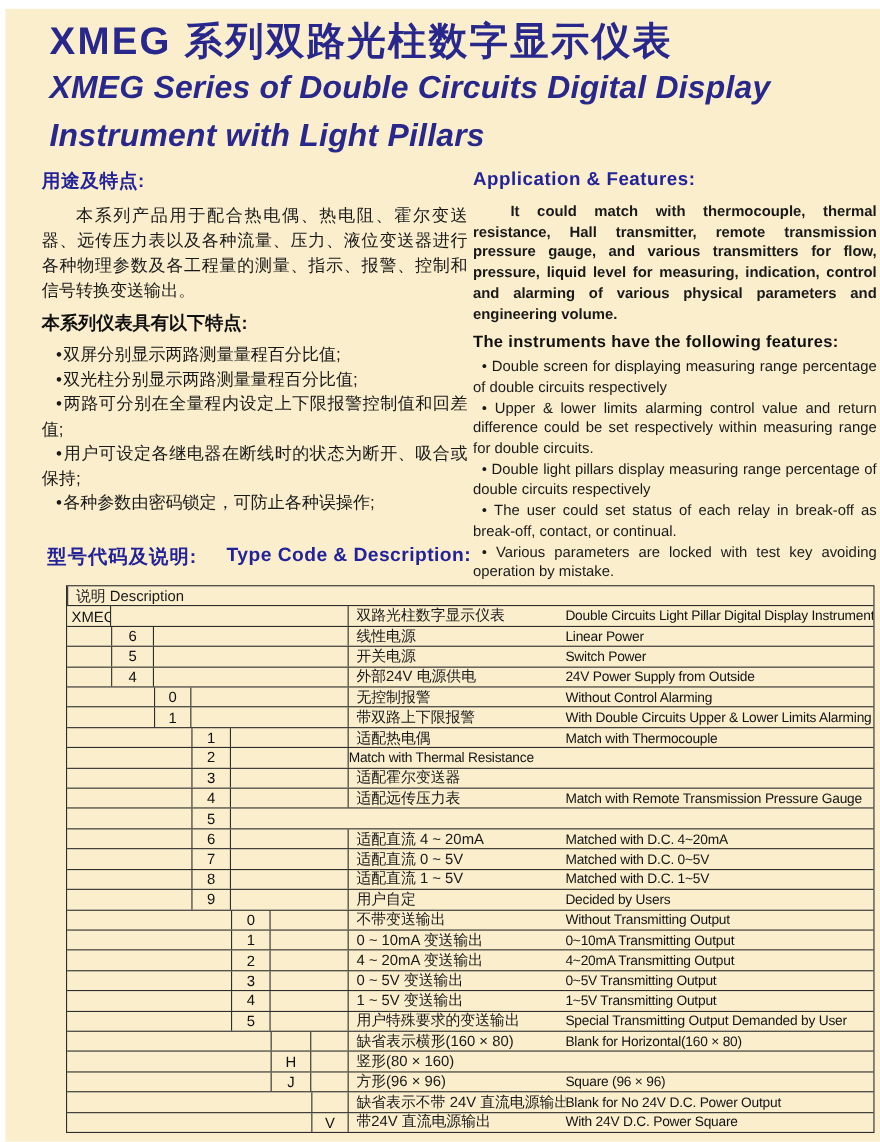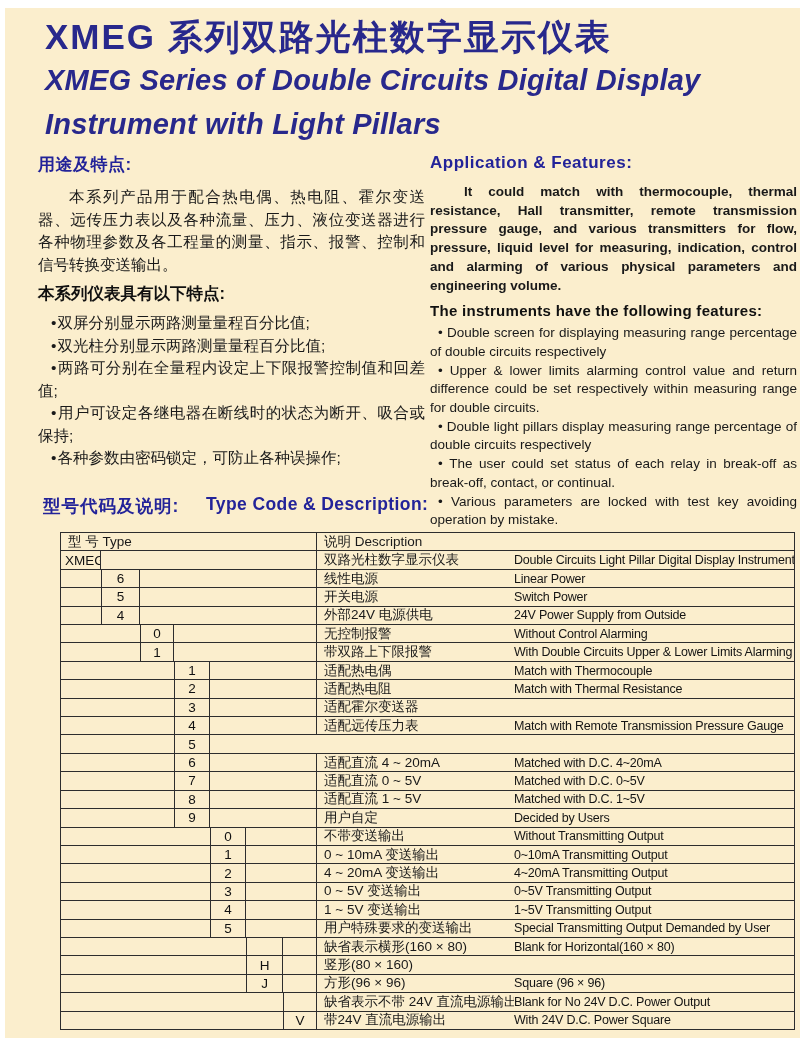--- a/index.html
+++ b/index.html
@@ -109,21 +109,20 @@
       </div>
   </div>
 
   <div class="type-heading">
     <span class="th-cn">型号代码及说明:</span>
     <span class="th-en">Type Code &amp; Description:</span>
   </div>
 
   <div class="tcode" id="tcode">
     <div class="trow">
-      <div class="type-head">型 号 Type</div>
       <div class="desc desc-head">说明 Description</div>
     </div>
   <div class="trow">
         <div class="cell active first" style="width: 40px;">XMEG</div>
         <div class="cell" style="width: 39px;"></div>
         <div class="cell" style="width: 34px;"></div>
         <div class="cell" style="width: 36px;"></div>
         <div class="cell" style="width: 36px;"></div>
         <div class="cell" style="width: 37px;"></div>
         <div class="cell" style="width: 33px;"></div>
@@ -212,21 +211,20 @@
       </div>
       <div class="trow">
         <div class="cell" style="width: 40px;"></div>
         <div class="cell" style="width: 39px;"></div>
         <div class="cell" style="width: 34px;"></div>
         <div class="cell active" style="width: 36px;">2</div>
         <div class="cell" style="width: 36px;"></div>
         <div class="cell" style="width: 37px;"></div>
         <div class="cell" style="width: 33px;"></div>
         <div class="desc">
-          <div class="d-cn">适配热电阻</div>
           <div class="d-en">Match with Thermal Resistance</div>
         </div>
       </div>
       <div class="trow">
         <div class="cell" style="width: 40px;"></div>
         <div class="cell" style="width: 39px;"></div>
         <div class="cell" style="width: 34px;"></div>
         <div class="cell active" style="width: 36px;">3</div>
         <div class="cell" style="width: 36px;"></div>
         <div class="cell" style="width: 37px;"></div>

